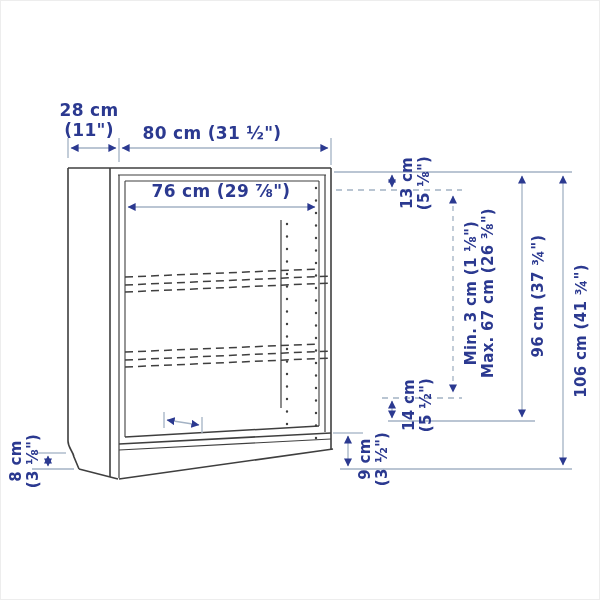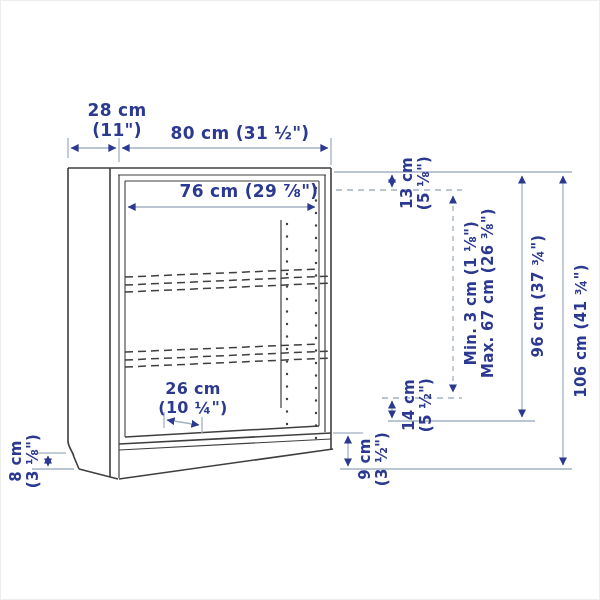--- a/index.html
+++ b/index.html
@@ -8,21 +8,21 @@
     box-shadow:inset 0 0 0 1px #ededed;
     font-family:"DejaVu Sans","Liberation Sans",sans-serif;
   }
   .stage svg{position:absolute;left:0;top:0;}
   .label{
     position:absolute;color:#2b3990;font-weight:bold;text-align:center;
     transform:translate(-50%,-50%);white-space:nowrap;letter-spacing:.3px;
     line-height:1.16;
   }
   .rot{transform:translate(-50%,-50%) rotate(-90deg);}
-  .fs17{font-size:17px;margin-left:28px;}
+  .fs17{font-size:17px;}
   .fs16{font-size:16px;}
   .fs15{font-size:15px;}
 </style>
 </head>
 <body>
 
 <div class="stage">
 
   <svg width="600" height="600" viewBox="0 0 600 600">
     <defs>
@@ -144,23 +144,19 @@
   <div class="label rot fs15" style="left:418px;top:405px;">
     <div>14 cm</div>
     <div>(5 ½")</div>
   </div>
 
   <div class="label rot fs15" style="left:374px;top:459px;">
     <div>9 cm</div>
     <div>(3 ½")</div>
   </div>
 
-  <div class="label fs16" style="left:193px;top:399px;">
-    <div>26 cm</div>
-    <div>(10 ¼")</div>
-  </div>
 
   <div class="label rot fs15" style="left:25px;top:461px;">
     <div>8 cm</div>
     <div>(3 ⅛")</div>
   </div>
 
 </div>
 
 </body></html>

